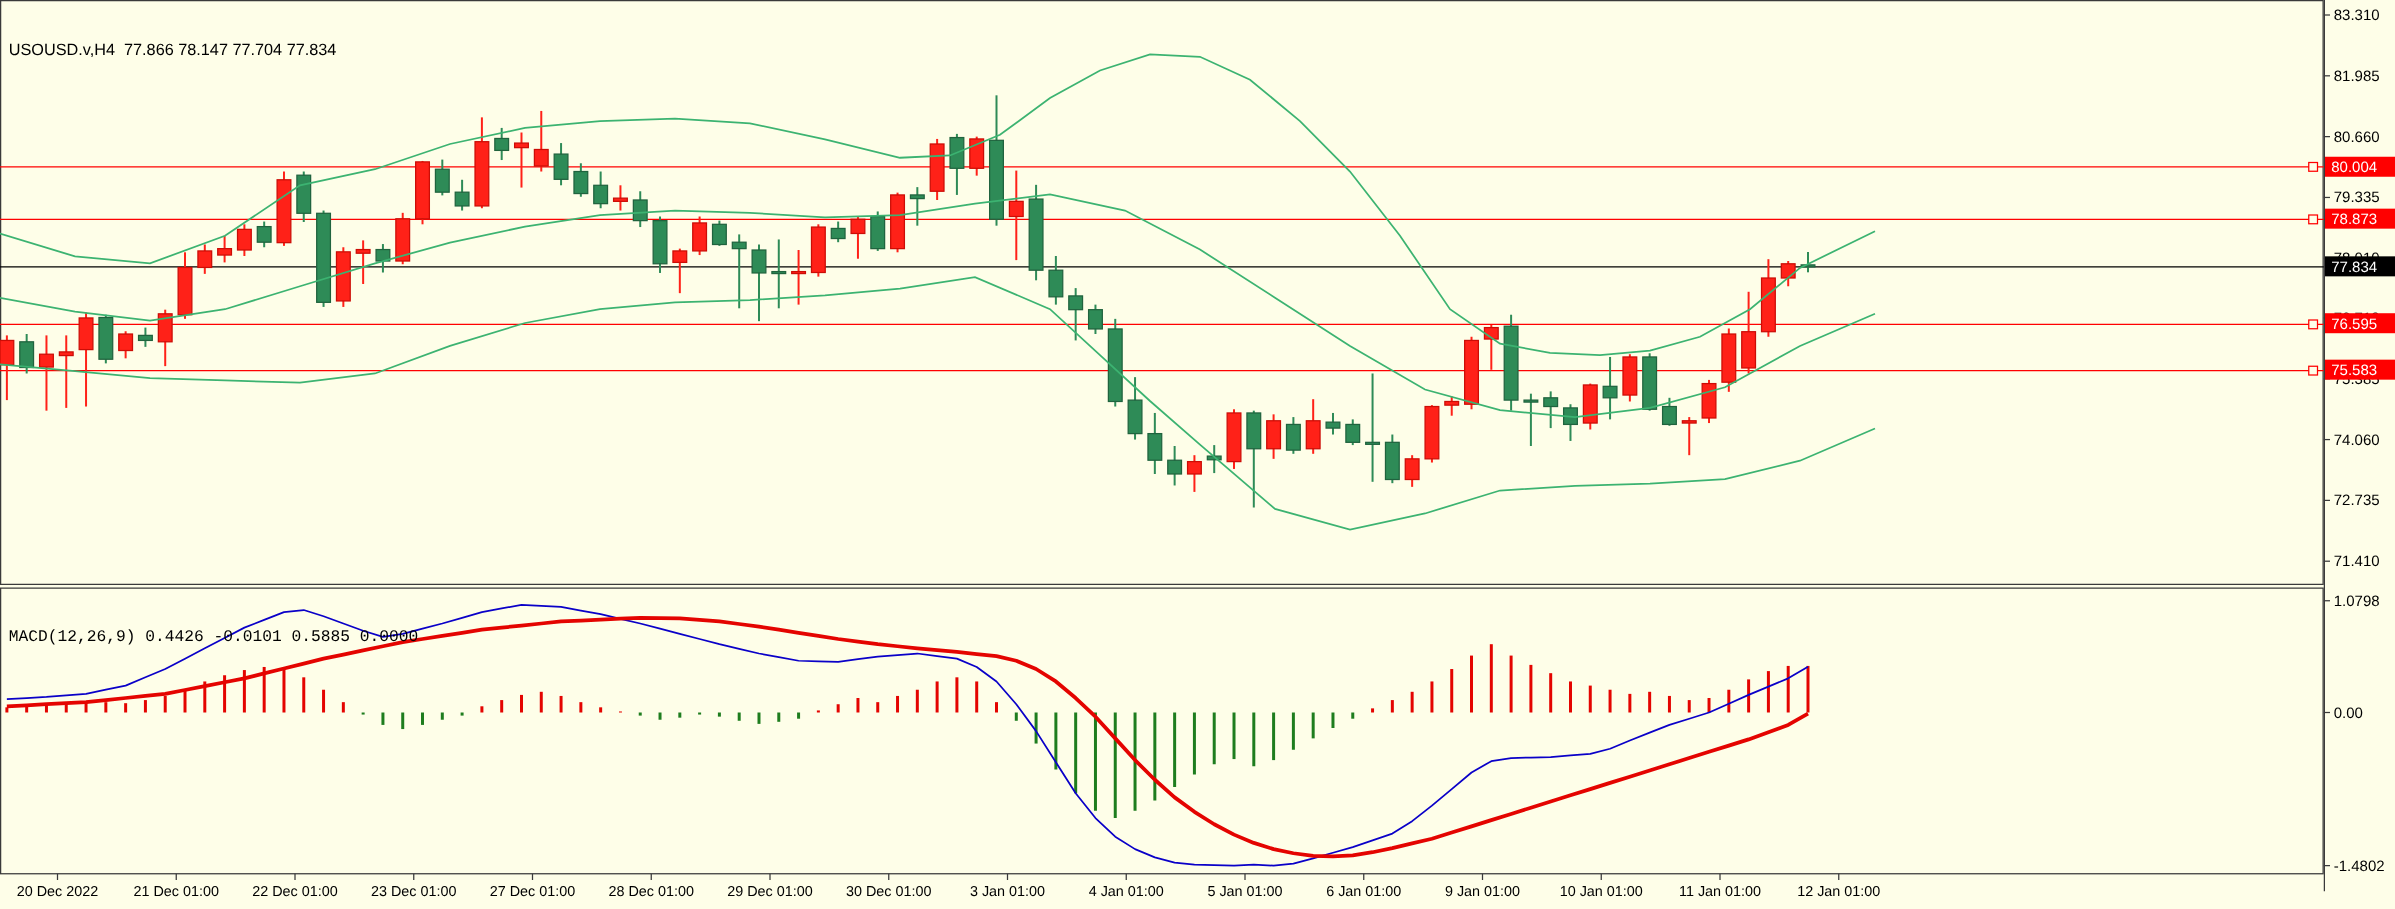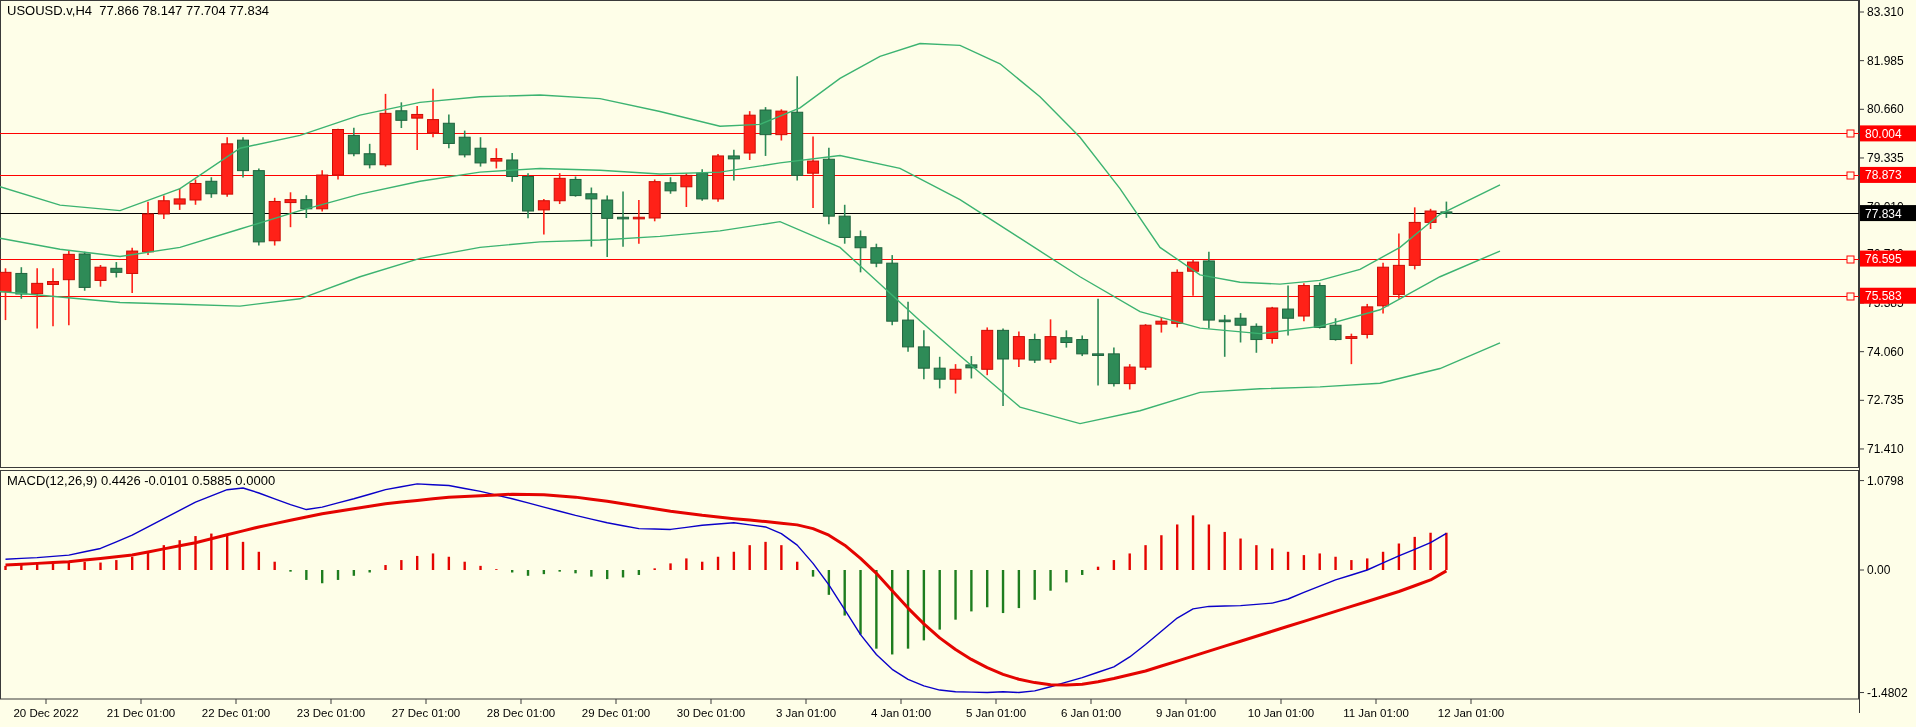--- a/index.html
+++ b/index.html
@@ -1,22 +1,22 @@
 <!DOCTYPE html>
 <html><head>
 <meta charset="utf-8">
 <style>
   html,body{margin:0;padding:0;}
   body{width:1916px;height:727px;overflow:hidden;background:#fefee8;
        font-family:"Liberation Sans",sans-serif;}
   .chart-root{position:relative;width:1916px;height:727px;}
   #chart-svg{position:absolute;left:0;top:0;}
-  .title{position:absolute;color:#000;font-size:13px;white-space:pre;z-index:5;}
+  .title{position:absolute;color:#000;font-size:13px;white-space:pre;z-index:5;margin-top:29px;}
   .main-title{left:7px;top:3px;}
-  .macd-title{left:7px;top:473px;}
+  .macd-title{left:7px;top:473px;font-family:Liberation Mono, monospace;}
 </style>
 </head>
 <body>
 
 <div class="chart-root">
   <div class="title main-title">USOUSD.v,H4  77.866 78.147 77.704 77.834</div>
   <div class="title macd-title">MACD(12,26,9) 0.4426 -0.0101 0.5885 0.0000</div>
   <svg id="chart-svg" width="1916" height="727" viewBox="0 0 1916 727">
       <g>
         <rect x="0.5" y="0.5" width="1858" height="467" fill="none" stroke="#3a3a3a"></rect>

